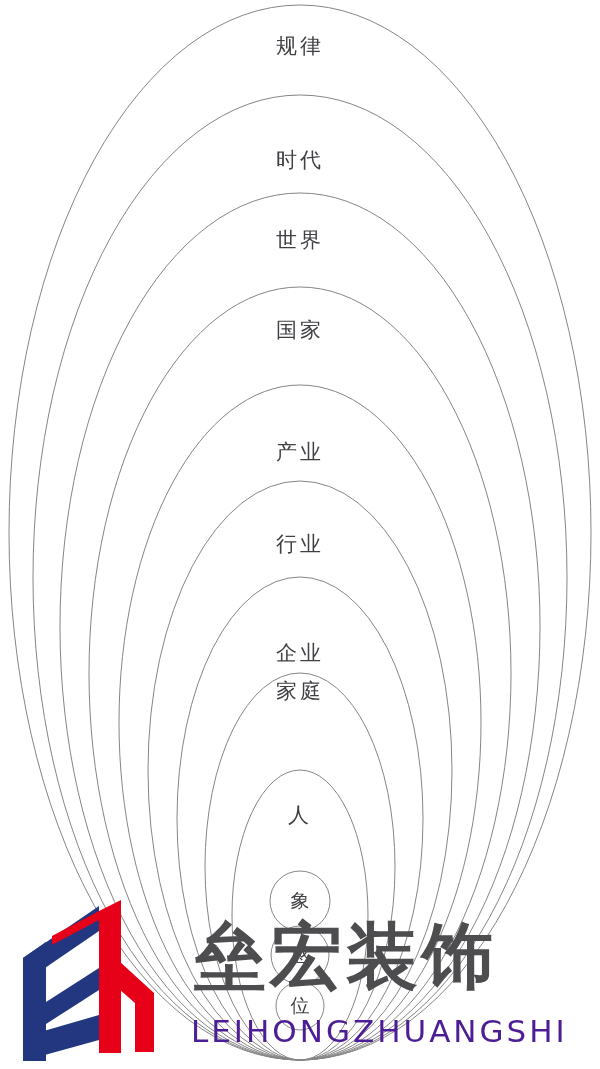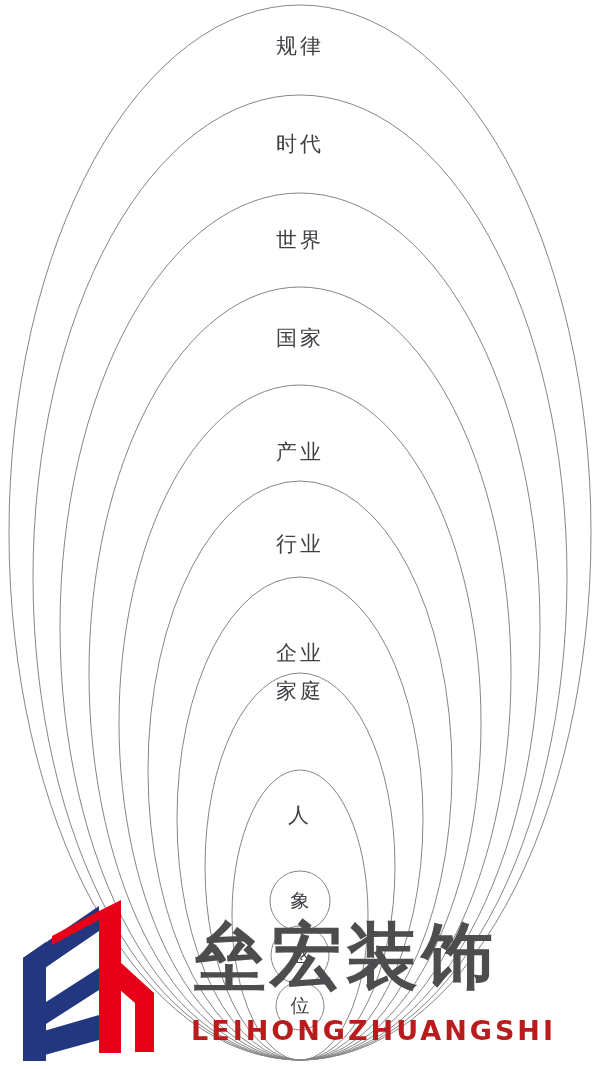--- a/index.html
+++ b/index.html
@@ -21,22 +21,22 @@
   #logo-svg{z-index:3;}
   .brand-cn{
     position:absolute;left:194px;top:906px;z-index:4;
     font-family:"DejaVu Sans","Liberation Sans",sans-serif;
     font-weight:bold;font-size:72px;line-height:100px;
     letter-spacing:4px;color:#4d4d4f;white-space:nowrap;
   }
   .brand-en{
     position:absolute;left:191px;top:1016px;z-index:4;
     font-family:"DejaVu Sans","Liberation Sans",sans-serif;
-    font-weight:bold;font-size:27px;line-height:30px;
-    letter-spacing:3px;color:#b91c1c;white-space:nowrap;
+    font-weight:normal;font-size:31px;line-height:30px;
+    letter-spacing:3px;color:#4c1d95;white-space:nowrap;
   }
 </style>
 </head>
 <body>
 
 <div id="canvas">
 
   <svg id="rings-svg" class="layer" viewBox="0 0 600 1069" width="600" height="1069">
     <g fill="none" stroke="#858585" stroke-width="1">
       <ellipse cx="300" cy="532.5" rx="291" ry="527.5"></ellipse>
@@ -48,23 +48,23 @@
       <ellipse cx="300" cy="818.5" rx="123" ry="241.5"></ellipse>
       <ellipse cx="300" cy="866.5" rx="95" ry="193.5"></ellipse>
       <ellipse cx="300" cy="915" rx="68" ry="145"></ellipse>
       <circle cx="300" cy="901" r="30"></circle>
       <circle cx="300" cy="955" r="29"></circle>
       <circle cx="300" cy="1006" r="24"></circle>
     </g>
   </svg>
 
   <div class="ring-label" style="top:46px">规律</div>
-  <div class="ring-label" style="top:144px">时代</div>
+  <div class="ring-label" style="top:160px">时代</div>
   <div class="ring-label" style="top:240px">世界</div>
-  <div class="ring-label" style="top:338px">国家</div>
+  <div class="ring-label" style="top:330px">国家</div>
   <div class="ring-label" style="top:452px">产业</div>
   <div class="ring-label" style="top:544px">行业</div>
   <div class="ring-label" style="top:653px">企业</div>
   <div class="ring-label" style="top:691px">家庭</div>
   <div class="ring-label" style="top:815px">人</div>
 
   <div class="inner-label" style="top:901px">象</div>
   <div class="inner-label" style="top:955px">感</div>
   <div class="inner-label" style="top:1006px">位</div>
 

